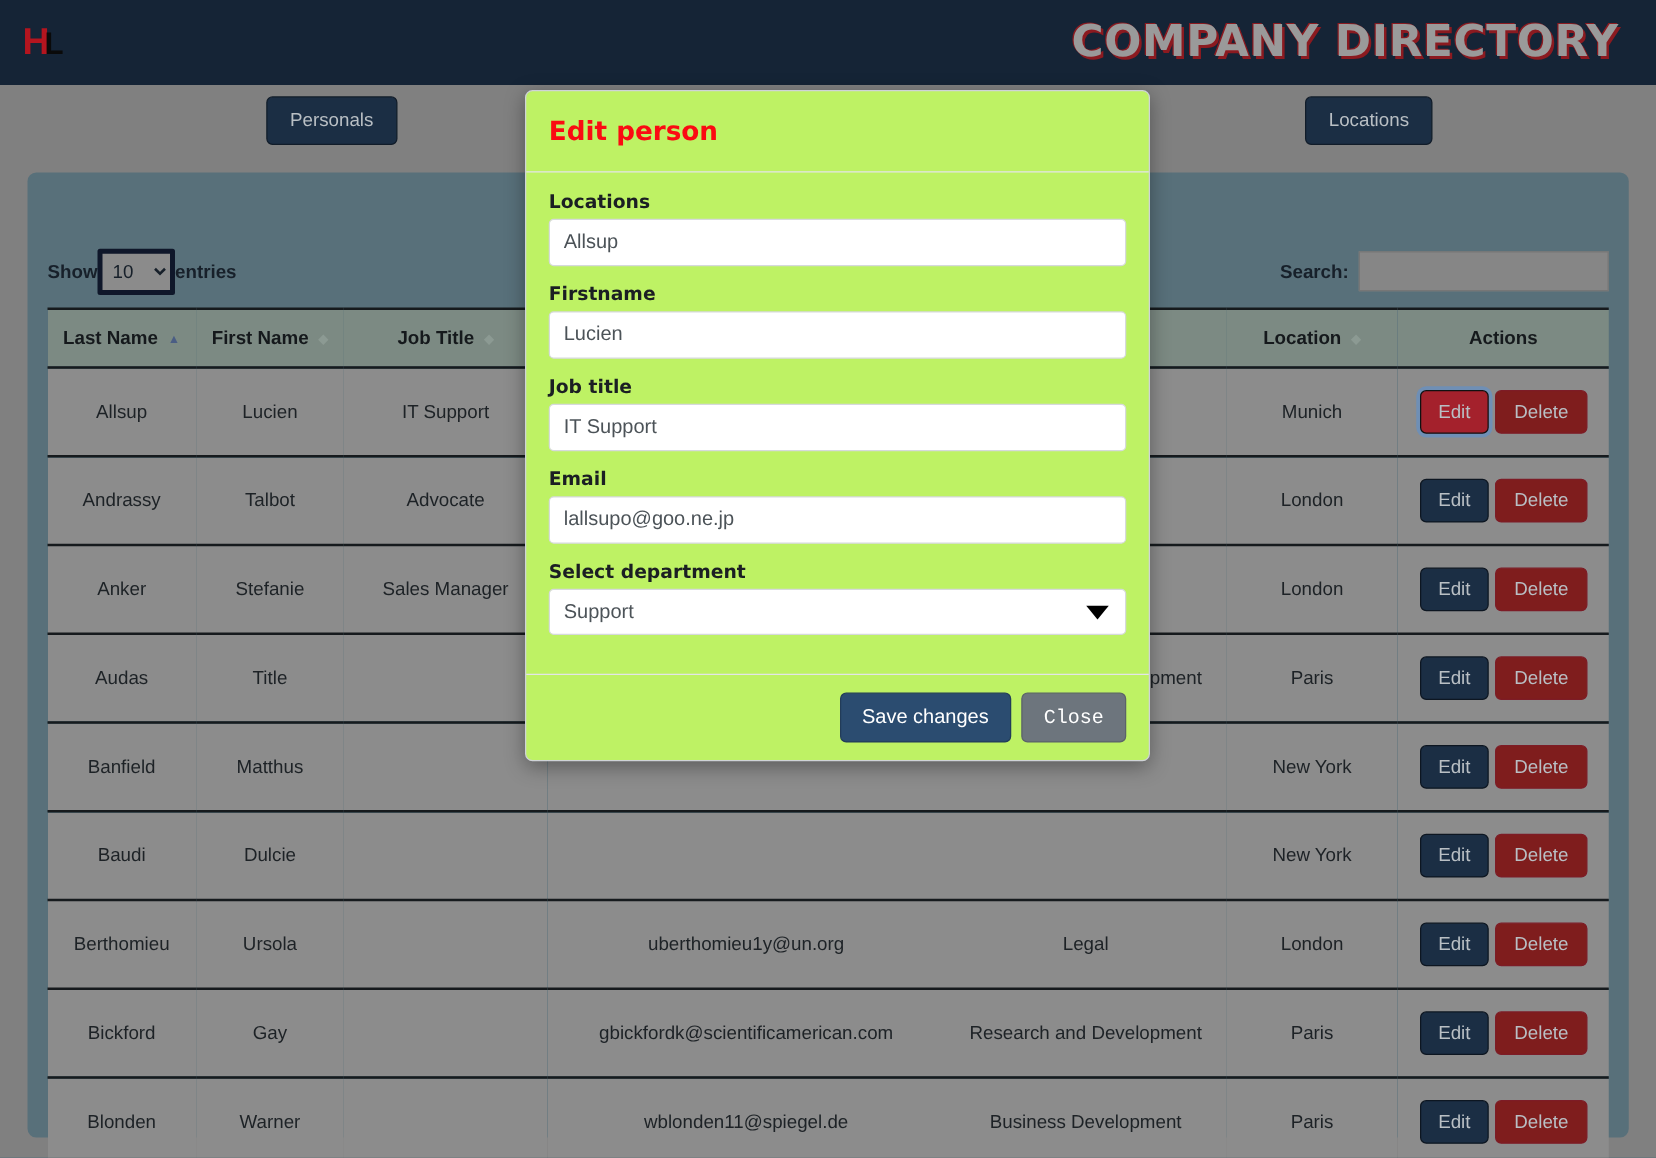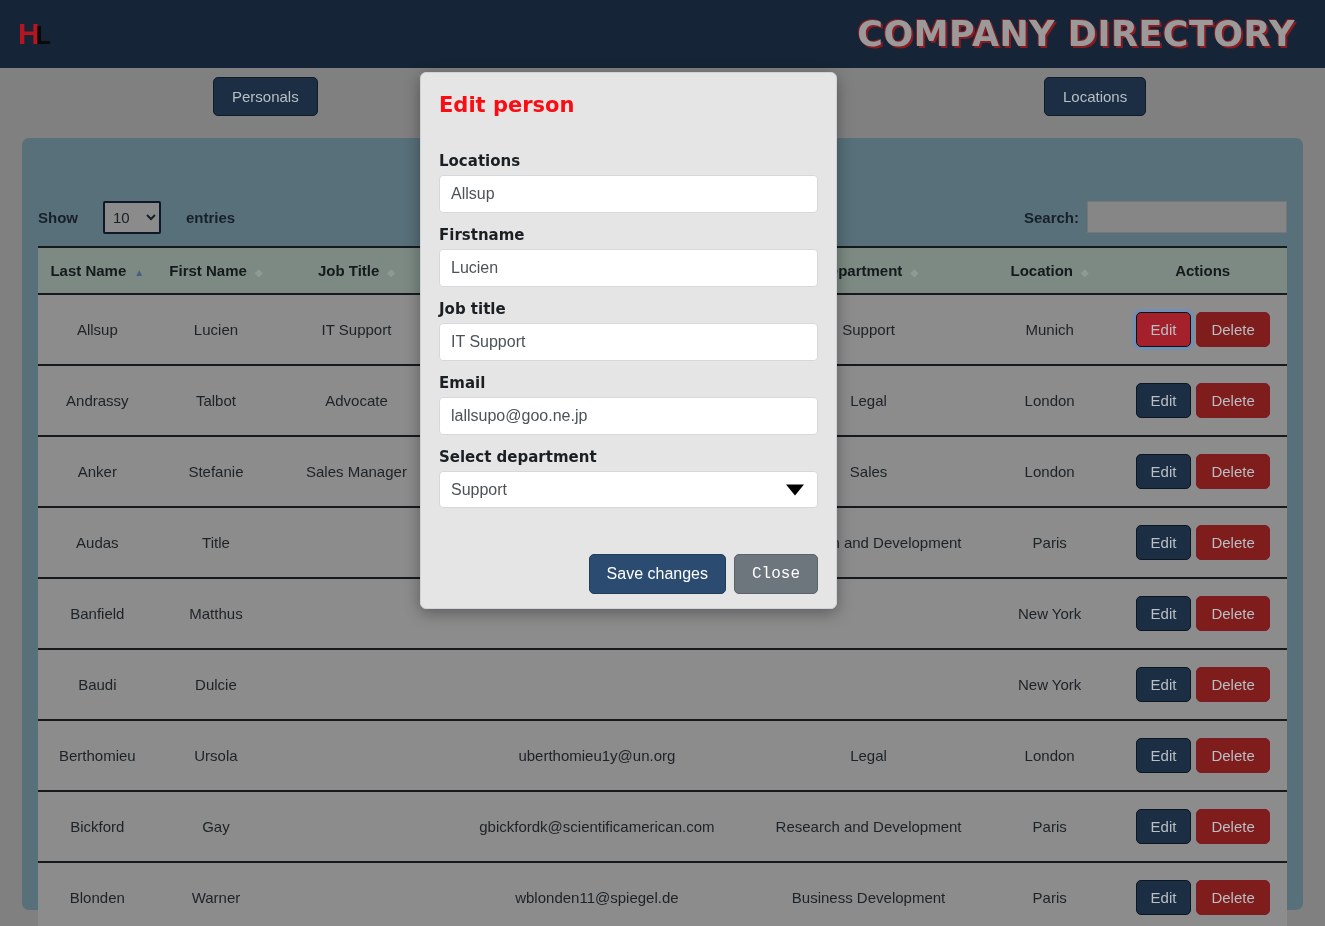--- a/index.html
+++ b/index.html
@@ -78,26 +78,26 @@
 
   .table-controls {
     display: flex;
     justify-content: space-between;
     align-items: center;
     padding: 48px 0 14px 0;
     height: 30px;
     box-sizing: content-box;
   }
   .show-entries {
-    display: flex; align-items: center; gap: 25px;
+    display: flex; align-items: center; gap: 0;
     font-size: 15px; color: #17202a; font-weight: bold;
   }
   .show-entries select {
     background: #8b8b8b;
-    border: 2px solid #0f172a;
+    border: 4px solid #0f172a;
     color: #17202a;
     font-size: 15px;
     padding: 5px 4px;
     font-family: "Liberation Sans", sans-serif;
     border-radius: 2px;
   }
   .search-box {
     display: flex; align-items: center; gap: 8px;
     font-size: 15px; color: #17202a; font-weight: bold;
   }
@@ -170,22 +170,22 @@
     background: #a4212c;
     border: 1px solid #111;
     box-shadow: 0 0 0 3px #6f8fb5;
   }
 
   
   .modal {
     position: absolute;
     left: 420px;
     top: 72px;
-    width: 417px;
-    background: #e5e5e5;
+    width: 500px;
+    background: #bef264;
     border: 1px solid #cfd3d7;
     border-radius: 6px;
     box-shadow: 0 4px 16px rgba(0,0,0,0.35);
     box-sizing: border-box;
   }
   .modal-header {
     padding: 20px 18px;
     border-bottom: 1px solid #e3e5e8;
   }
   .modal-title {

